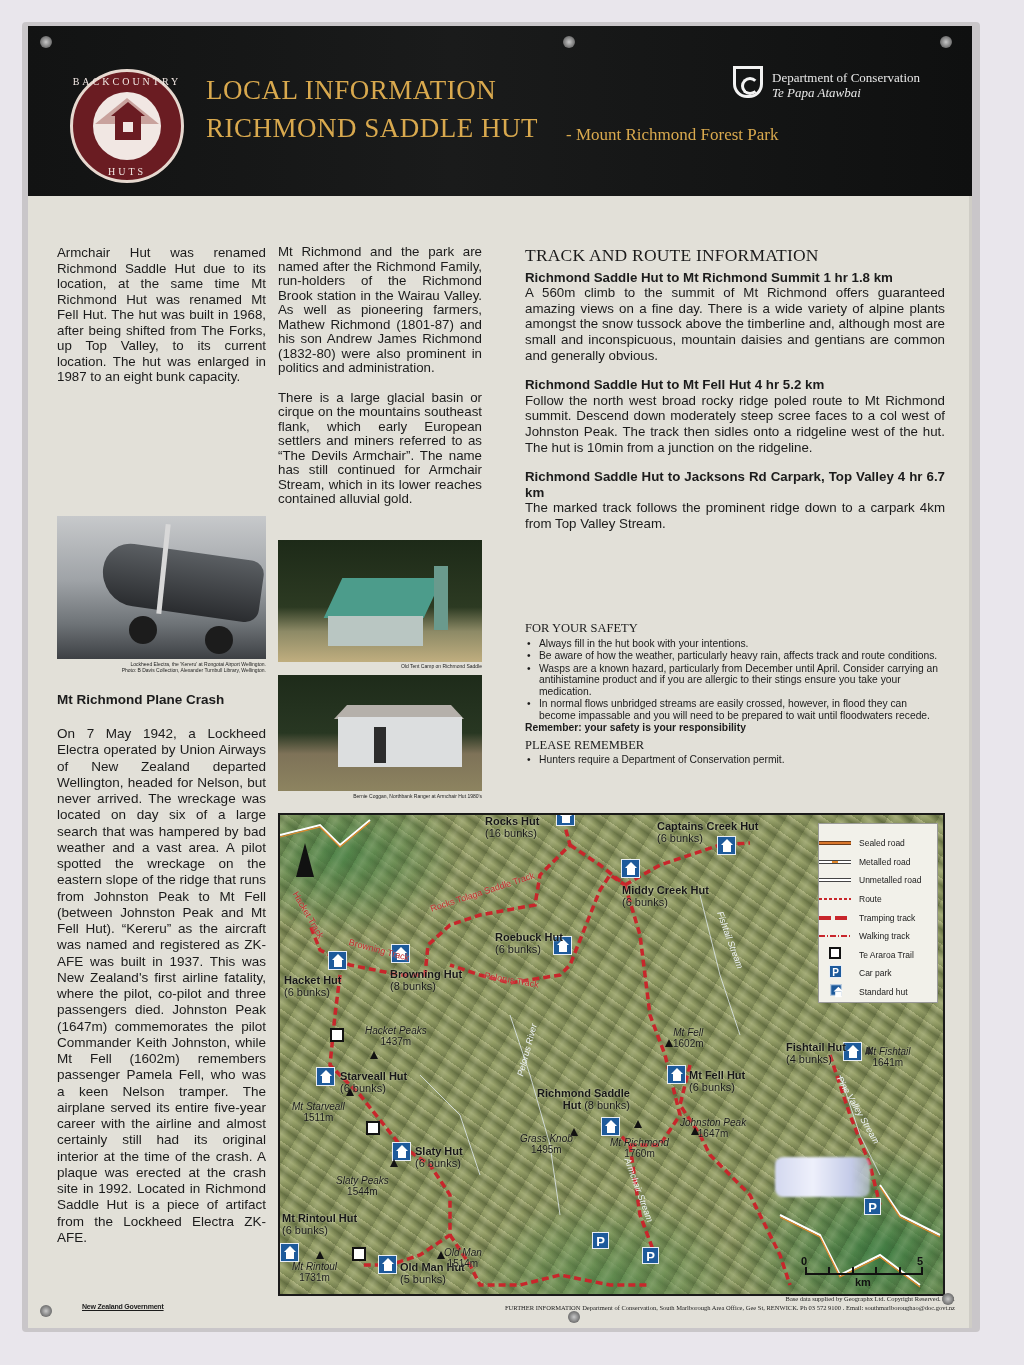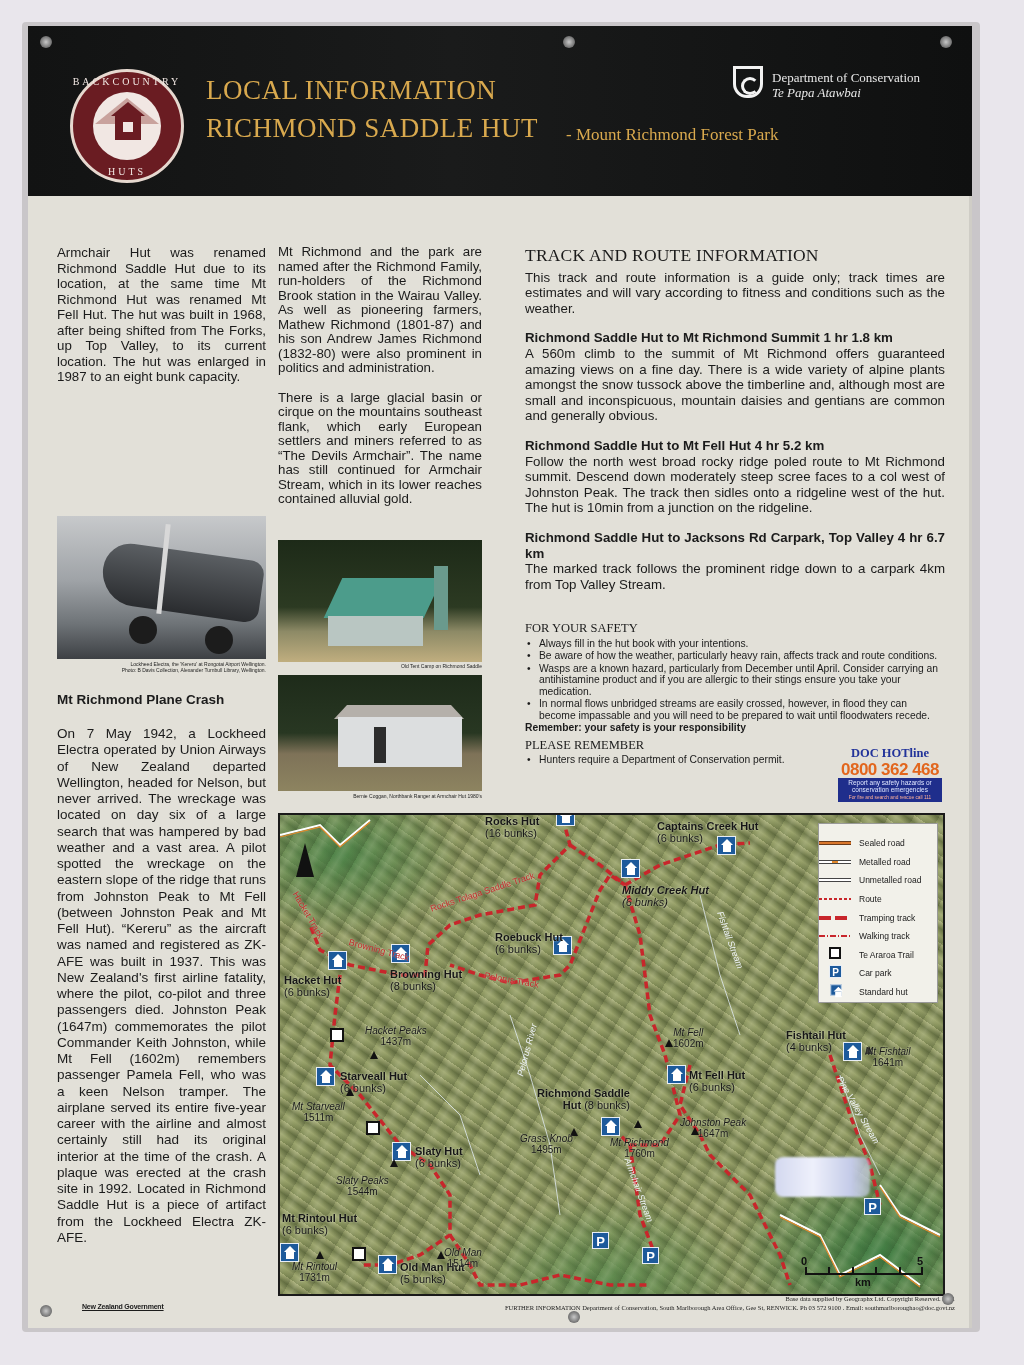--- a/index.html
+++ b/index.html
@@ -276,21 +276,20 @@
     <p>Armchair Hut was renamed Richmond Saddle Hut due to its location, at the same time Mt Richmond Hut was renamed Mt Fell Hut. The hut was built in 1968, after being shifted from The Forks, up Top Valley, to its current location. The hut was enlarged in 1987 to an eight bunk capacity.</p>
   </div>
 
   <div class="col col2">
     <p>Mt Richmond and the park are named after the Richmond Family, run-holders of the Richmond Brook station in the Wairau Valley. As well as pioneering farmers, Mathew Richmond (1801-87) and his son Andrew James Richmond (1832-80) were also prominent in politics and administration.</p>
     <p>There is a large glacial basin or cirque on the mountains southeast flank, which early European settlers and miners referred to as “The Devils Armchair”. The name has still continued for Armchair Stream, which in its lower reaches contained alluvial gold.</p>
   </div>
 
   <div class="col track">
     <h2>TRACK AND ROUTE INFORMATION</h2>
-    <p>This track and route information is a guide only; track times are estimates and will vary according to fitness and conditions such as the weather.</p>
     <p>
       <span class="rt">Richmond Saddle Hut to Mt Richmond Summit  1 hr 1.8 km</span><br>
       <span>A 560m climb to the summit of Mt Richmond offers guaranteed amazing views on a fine day. There is a wide variety of alpine plants amongst the snow tussock above the timberline and, although most are small and inconspicuous, mountain daisies and gentians are common and generally obvious.</span>
     </p>
     <p>
       <span class="rt">Richmond Saddle Hut to Mt Fell Hut  4 hr 5.2 km</span><br>
       <span>Follow the north west broad rocky ridge poled route to Mt Richmond summit. Descend down moderately steep scree faces to a col west of Johnston Peak. The track then sidles onto a ridgeline west of the hut. The hut is 10min from a junction on the ridgeline.</span>
     </p>
     <p>
       <span class="rt">Richmond Saddle Hut to Jacksons Rd Carpark, Top Valley 4 hr 6.7 km</span><br>
@@ -306,29 +305,20 @@
       <li>Wasps are a known hazard, particularly from December until April. Consider carrying an antihistamine product and if you are allergic to their stings ensure you take your medication.</li>
       <li>In normal flows unbridged streams are easily crossed, however, in flood they can become impassable and you will need to be prepared to wait until floodwaters recede.</li>
     </ul>
     <div class="remember">Remember: your safety is your responsibility</div>
     <h3>PLEASE REMEMBER</h3>
     <ul>
       <li>Hunters require a Department of Conservation permit.</li>
     </ul>
   </div>
 
-  <div class="hotline">
-    <div class="hotline-title">DOC HOTline</div>
-    <div class="hotline-num">0800 362 468</div>
-    <div class="hotline-box">
-      <div>Report any safety hazards or</div>
-      <div>conservation emergencies</div>
-      <div class="small">For fire and search and rescue call 111</div>
-    </div>
-  </div>
 
   <div class="photo plane">
     <div class="plane-body"></div>
     <div class="plane-prop"></div>
     <div class="plane-wheel" style="left:72px;top:100px;"></div>
     <div class="plane-wheel" style="left:148px;top:110px;"></div>
   </div>
   <div class="caption cap-plane">
     <div>Lockheed Electra, the 'Kereru' at Rongotai Airport Wellington.</div>
     <div>Photo: B Davis Collection, Alexander Turnbull Library, Wellington.</div>
@@ -387,21 +377,21 @@
 
     <div class="smudge"></div>
 
     <div class="hut-icon" style="left:276px;top:-8px;"></div>
     <div class="hut-label" style="left:205px;top:0px;"><b>Rocks Hut</b><br><span>(16 bunks)</span></div>
 
     <div class="hut-icon" style="left:437px;top:21px;"></div>
     <div class="hut-label" style="left:377px;top:5px;"><b>Captains Creek Hut</b><br><span>(6 bunks)</span></div>
 
     <div class="hut-icon" style="left:341px;top:44px;"></div>
-    <div class="hut-label" style="left:342px;top:69px;font-style:italic;"><b>Middy Creek Hut</b><br><span>(6 bunks)</span></div>
+    <div class="hut-label" style="left:342px;top:69px;"><b>Middy Creek Hut</b><br><span>(6 bunks)</span></div>
 
     <div class="hut-icon" style="left:273px;top:121px;"></div>
     <div class="hut-label" style="left:215px;top:116px;"><b>Roebuck Hut</b><br><span>(6 bunks)</span></div>
 
     <div class="hut-icon" style="left:111px;top:129px;"></div>
     <div class="hut-label" style="left:110px;top:153px;"><b>Browning Hut</b><br><span>(8 bunks)</span></div>
 
     <div class="hut-icon" style="left:48px;top:136px;"></div>
     <div class="hut-label" style="left:4px;top:159px;"><b>Hacket Hut</b><br><span>(6 bunks)</span></div>
 
@@ -417,21 +407,21 @@
     <div class="hut-icon" style="left:98px;top:440px;"></div>
     <div class="hut-label" style="left:120px;top:446px;"><b>Old Man Hut</b><br><span>(5 bunks)</span></div>
 
     <div class="hut-icon" style="left:321px;top:302px;"></div>
     <div class="hut-label" style="left:240px;top:272px;width:110px;text-align:right;"><b>Richmond Saddle</b><br><b>Hut</b> <span>(8 bunks)</span></div>
 
     <div class="hut-icon" style="left:387px;top:250px;"></div>
     <div class="hut-label" style="left:409px;top:254px;"><b>Mt Fell Hut</b><br><span>(6 bunks)</span></div>
 
     <div class="hut-icon" style="left:563px;top:227px;"></div>
-    <div class="hut-label" style="left:506px;top:214px;"><b>Fishtail Hut</b><br><span>(4 bunks)</span></div>
+    <div class="hut-label" style="left:506px;top:226px;"><b>Fishtail Hut</b><br><span>(4 bunks)</span></div>
 
     <div class="peak-tri" style="left:90px;top:236px;"></div>
     <div class="peak-label" style="left:85px;top:210px;"><span>Hacket Peaks</span><br><span class="m">1437m</span></div>
     <div class="peak-tri" style="left:66px;top:273px;"></div>
     <div class="peak-label" style="left:12px;top:286px;"><span>Mt Starveall</span><br><span class="m">1511m</span></div>
     <div class="peak-tri" style="left:110px;top:344px;"></div>
     <div class="peak-label" style="left:56px;top:360px;"><span>Slaty Peaks</span><br><span class="m">1544m</span></div>
     <div class="peak-tri" style="left:36px;top:436px;"></div>
     <div class="peak-label" style="left:12px;top:446px;"><span>Mt Rintoul</span><br><span class="m">1731m</span></div>
     <div class="peak-tri" style="left:157px;top:436px;"></div>

